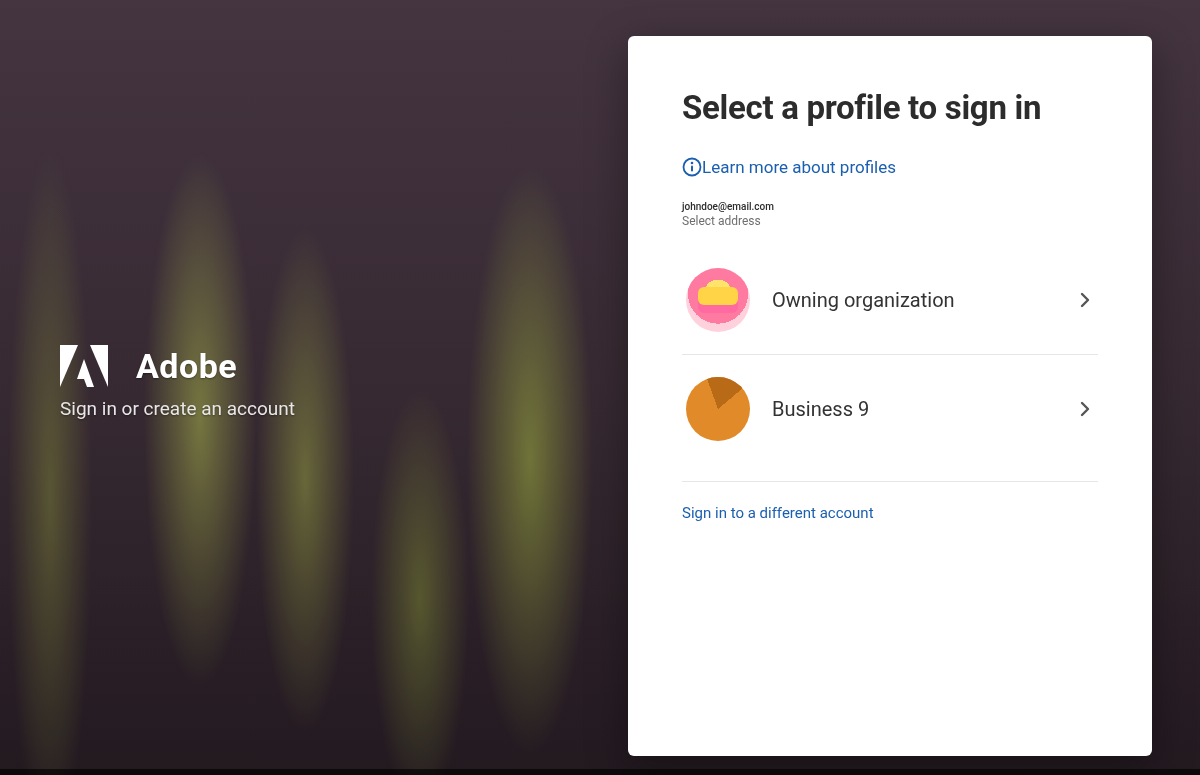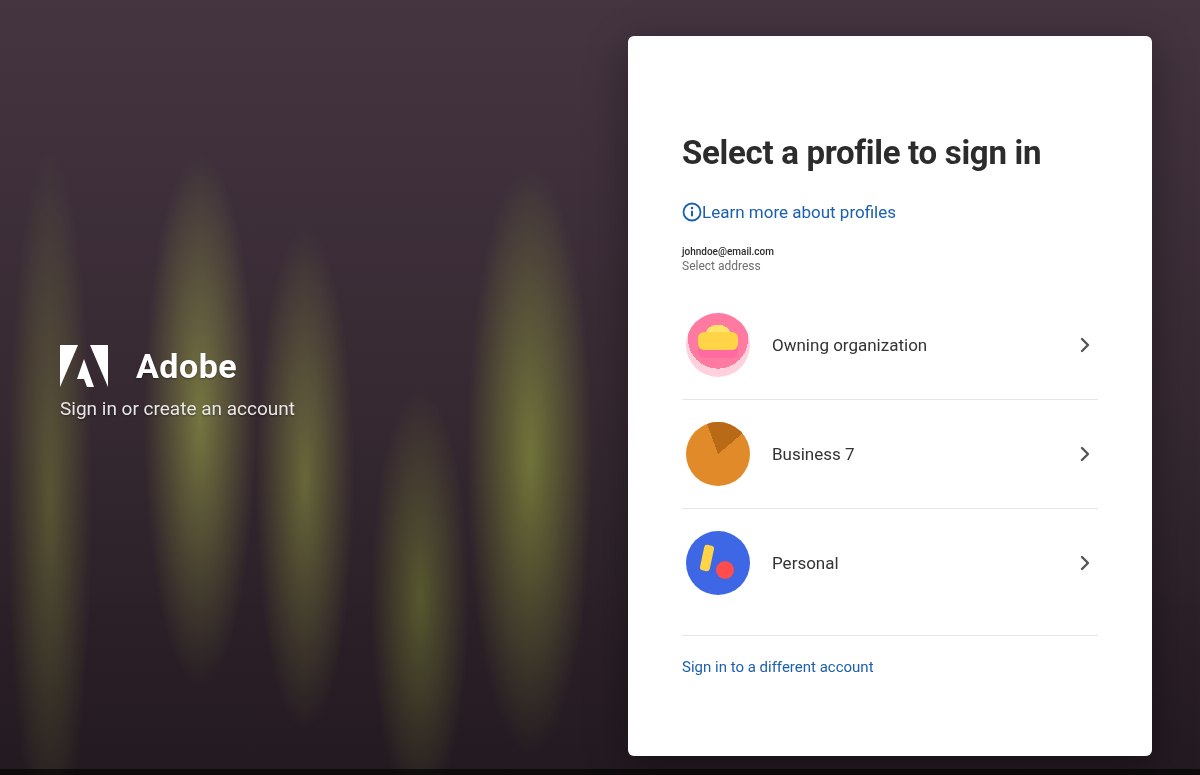--- a/index.html
+++ b/index.html
@@ -41,21 +41,21 @@
 
     .panel {
       position: absolute; top: 36px; right: 48px;
       width: 524px; height: 720px;
       background: #fff; border-radius: 6px;
       box-shadow: 0 12px 40px rgba(0,0,0,0.35);
       padding: 52px 54px 30px 54px;
       color: #2c2c2c;
     }
     .panel h1 {
-      font-size: 33px; font-weight: 700; color: #2c2c2c; letter-spacing: -0.3px; margin-top: 45px;
+      font-size: 33px; font-weight: 700; color: #2c2c2c; letter-spacing: -0.3px;
     }
     .learn-row {
       margin-top: 30px; display: flex; align-items: center; 
     }
     .info-icon {
       width: 20px; height: 20px; flex: none;
     }
     .learn-link { color: #1b5fb0; font-size: 17px; }
 
     .email-block { margin-top: 24px; }
@@ -77,21 +77,21 @@
       overflow: hidden;
     }
     .av1 { background: radial-gradient(circle at 50% 40%, #ffe36a 0 28%, #ff7aa1 28% 60%, #ffd1dd 60% 100%); }
     .av1::before{content:""; width:40px; height:18px; background:#ffd447; border-radius:6px; box-shadow:0 8px 0 0 #ff6aa0; transform:translateY(-4px);}    
     .av2 { background: #e08a2a; position:relative; }
     .av2::before{content:""; position:absolute; inset:0; background: conic-gradient(from -20deg,#b86a16 0 70deg, transparent 70deg 360deg);}    
     .av3 { background: #3e67e6; position:relative; }
     .av3::before{content:""; position:absolute; width:18px; height:18px; background:#ff4d4d; border-radius:50%; left:30px; top:30px;}
     .av3::after{content:""; position:absolute; width:10px; height:26px; background:#ffd447; border-radius:3px; left:16px; top:14px; transform:rotate(12deg);}    
 
-    .profile-label { font-size: 17px; color: #333; flex:1; }
+    .profile-label { font-size: 20px; color: #333; flex:1; }
     .chevron { width: 18px; height: 18px; flex:none; color:#6e6e6e; }
 
     .panel-divider { border-top:1px solid #e6e6e6; margin-top: 18px; }
     .alt-signin { margin-top: 22px; color:#1b5fb0; font-size:15px; cursor:pointer; display:inline-block; }
 
     .bottom-bar{ position:absolute; left:0; right:0; bottom:0; height:6px; background:rgba(0,0,0,0.6);}    
   </style>
 </head>
 <body>
 
@@ -136,30 +136,21 @@
         <span class="avatar av1"></span>
         <span class="profile-label">Owning organization</span>
         <span class="chevron">
           <svg viewBox="0 0 18 18" width="18" height="18">
               <path d="M6 3l6 6-6 6" fill="none" stroke="#555" stroke-width="2.4" stroke-linecap="round" stroke-linejoin="round"></path>
             </svg>
         </span>
       </div>
       <div class="profile-item">
         <span class="avatar av2"></span>
-        <span class="profile-label">Business 7</span>
-        <span class="chevron">
-          <svg viewBox="0 0 18 18" width="18" height="18">
-              <path d="M6 3l6 6-6 6" fill="none" stroke="#555" stroke-width="2.4" stroke-linecap="round" stroke-linejoin="round"></path>
-            </svg>
-        </span>
-      </div>
-      <div class="profile-item">
-        <span class="avatar av3"></span>
-        <span class="profile-label">Personal</span>
+        <span class="profile-label">Business 9</span>
         <span class="chevron">
           <svg viewBox="0 0 18 18" width="18" height="18">
               <path d="M6 3l6 6-6 6" fill="none" stroke="#555" stroke-width="2.4" stroke-linecap="round" stroke-linejoin="round"></path>
             </svg>
         </span>
       </div>
     </div>
 
     <div class="panel-divider"></div>
     <a class="alt-signin">Sign in to a different account</a>

